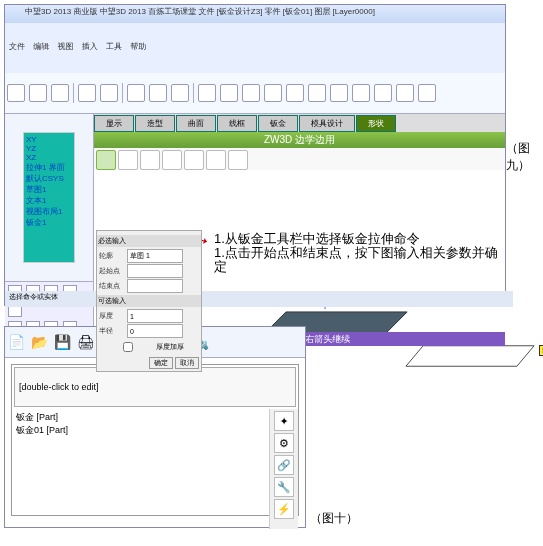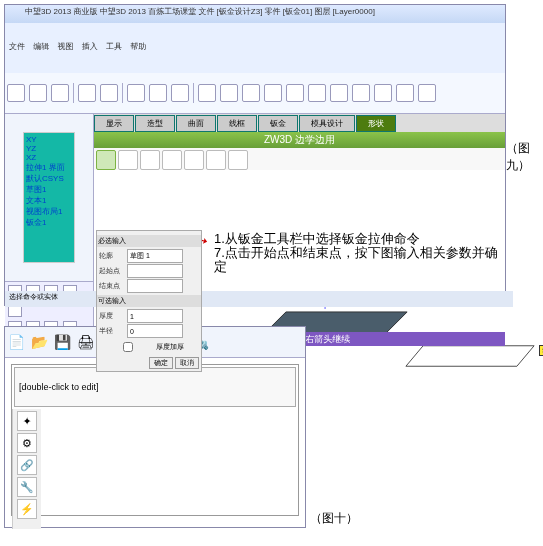--- a/index.html
+++ b/index.html
@@ -142,21 +142,21 @@
         <span class="tb"></span>
         <span class="tb"></span>
         <span class="tb"></span>
         <span class="tb"></span>
         <span class="tb"></span>
       </div>
       <div class="canvas">
         <div class="arrow">➘</div>
         <div class="instructions">
           <div>1.从钣金工具栏中选择钣金拉伸命令</div>
-          <div>7.点击开始点和结束点，按下图输入相关参数并确定</div>
+          <div>1.点击开始点和结束点，按下图输入相关参数并确定</div>
         </div>
         <div class="proppanel">
           <div class="hdr">必选输入</div>
           <div class="row">
               <span class="lbl">轮廓</span>
               <input value="草图 1" style="">
             </div>
           <div class="row">
               <span class="lbl">起始点</span>
               <input style="">
@@ -204,20 +204,24 @@
     <span class="tb3">🖨</span>
     <span class="tb3">🧽</span>
     <span class="tb3">🏃</span>
     <span class="tb3">🚪</span>
     <span class="tb3">🔧</span>
     <span class="tb3">🔩</span>
   </div>
   <div class="listbox">
     <div class="listhdr">[double-click to edit]</div>
     <div class="listbody">
+      <div class="listitems">
+        <div>钣金  [Part]</div>
+        <div>钣金01  [Part]</div>
+      </div>
       <div class="rightbar">
         <span class="rb">✦</span>
         <span class="rb">⚙</span>
         <span class="rb">🔗</span>
         <span class="rb">🔧</span>
         <span class="rb">⚡</span>
       </div>
     </div>
   </div>
 </div>

